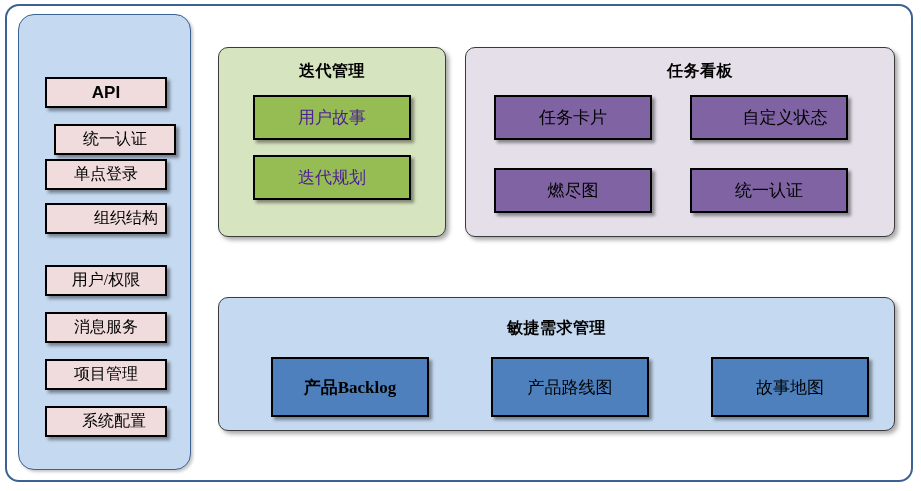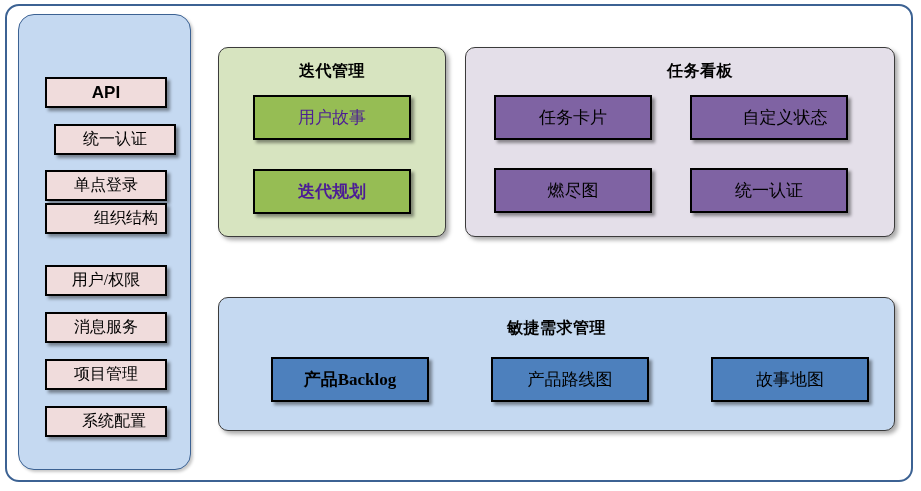--- a/index.html
+++ b/index.html
@@ -146,21 +146,21 @@
     top: 297px;
     width: 677px;
     height: 134px;
     background: #c5d9f1;
   }
   #panel-agile .panel-title { top: 20px; font-size: 16px; }
   .blue-box {
     position: absolute;
     top: 59px;
     width: 158px;
-    height: 45px;
+    height: 60px;
     box-sizing: border-box;
     background: #4d80bd;
     border: 2.6px solid #000000;
     box-shadow: 3px 3px 3px rgba(0,0,0,0.40);
     display: flex;
     align-items: center;
     justify-content: center;
     font-family: "Liberation Serif", "DejaVu Serif", serif;
     font-size: 17px;
     color: #000000;
@@ -176,32 +176,32 @@
 <body>
 
 <div id="canvas">
 
   <div id="outer-frame"></div>
 
   <div class="panel" id="sidebar">
 
     <div class="side-item bold-label" style="top:62px;">API</div>
     <div class="side-item" style="top:109px;margin-left:9px;">统一认证</div>
-    <div class="side-item" style="top:155px;">单点登录</div>
+    <div class="side-item" style="top:144px;">单点登录</div>
     <div class="side-item" style="top:188px;padding-left:40px;">组织结构</div>
     <div class="side-item" style="top:250px;">用户/权限</div>
     <div class="side-item" style="top:297px;">消息服务</div>
     <div class="side-item" style="top:344px;font-family:Liberation Serif, serif;">项目管理</div>
     <div class="side-item" style="top:391px;padding-left:16px;">系统配置</div>
   </div>
 
   <div class="panel" id="panel-iteration">
     <div class="panel-title">迭代管理</div>
     <div class="green-box" style="top:47px;">用户故事</div>
-    <div class="green-box" style="top:121px;font-weight:bold;">迭代规划</div>
+    <div class="green-box" style="top:107px;">迭代规划</div>
   </div>
 
   <div class="panel" id="panel-taskboard">
     <div class="panel-title">任务看板</div>
     <div class="purple-box" style="left:28px;  top:47px;">任务卡片</div>
     <div class="purple-box" style="left:224px; top:47px;padding-left:32px;">自定义状态</div>
     <div class="purple-box" style="left:28px;  top:120px;">燃尽图</div>
     <div class="purple-box" style="left:224px; top:120px;">统一认证</div>
   </div>
 

